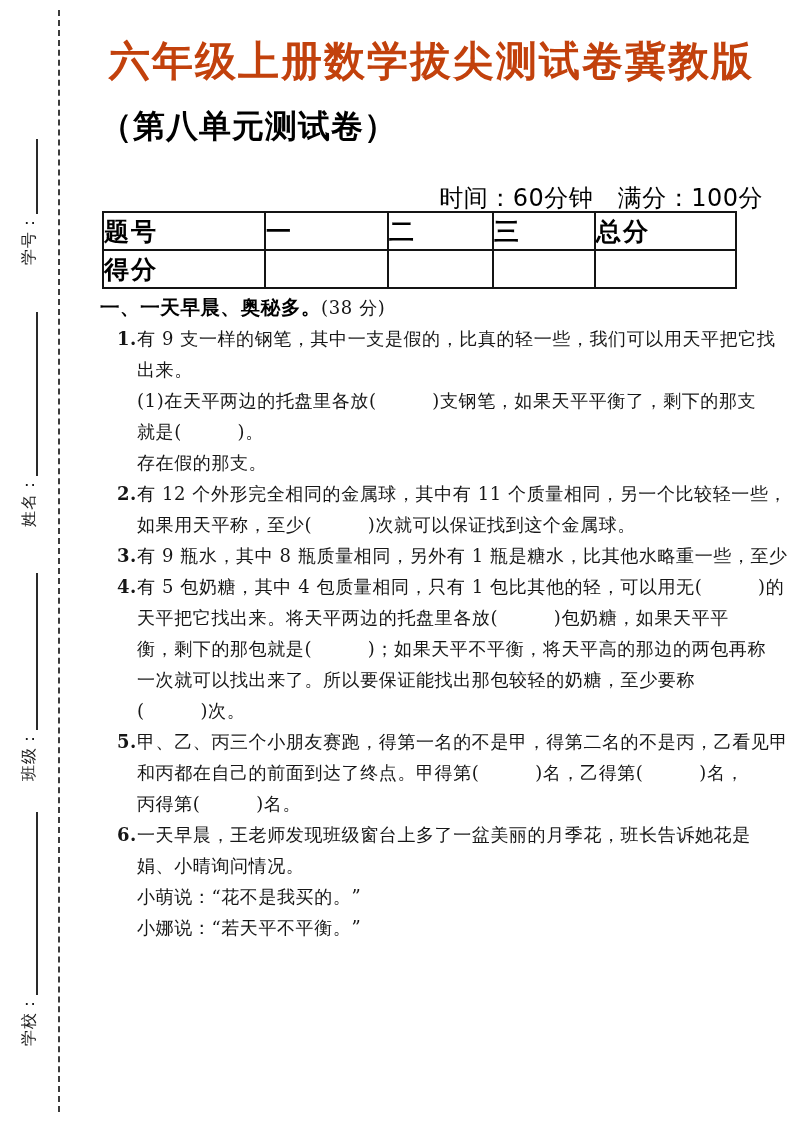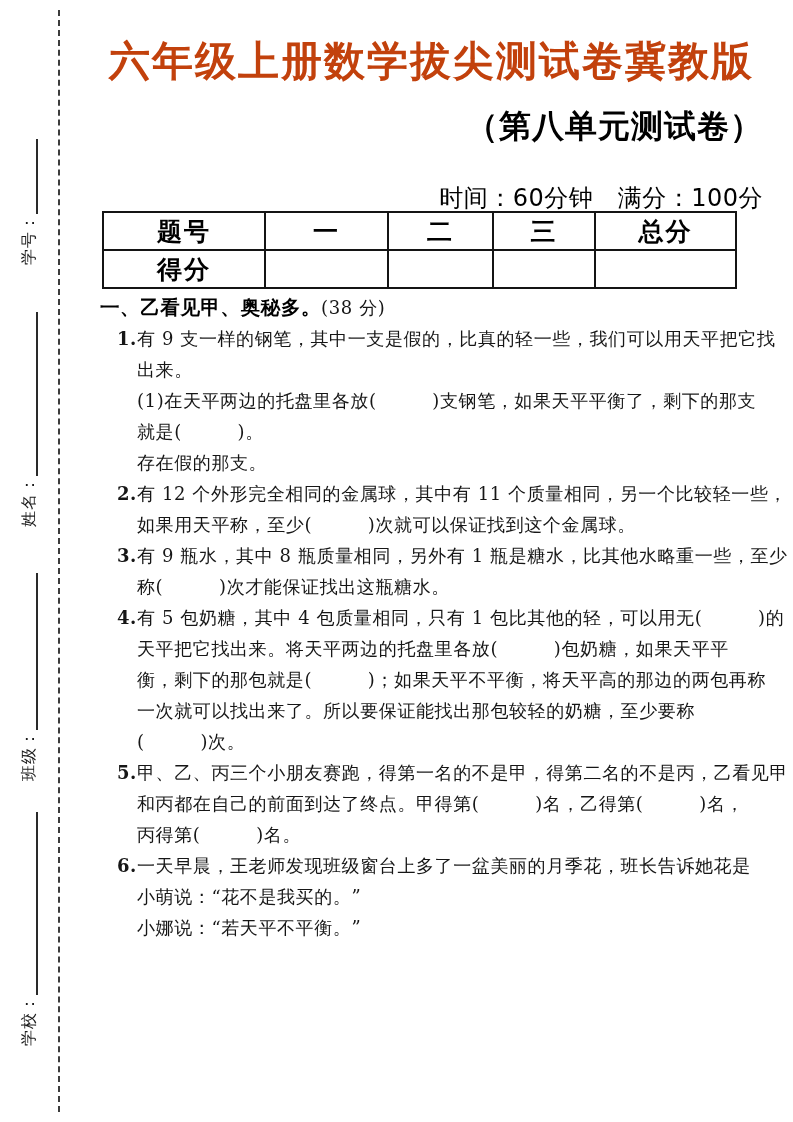--- a/index.html
+++ b/index.html
@@ -27,34 +27,34 @@
   #side-3 { top:1046px; width:234px; }
 
   .content { position:absolute; left:100px; top:0; width:663px; }
 
   .title {
     position:absolute; top:36px; left:0; width:100%; text-align:center;
     font-family:"DejaVu Sans", sans-serif; font-weight:900;
     font-size:41px; line-height:1.25; letter-spacing:2px; white-space:nowrap; color:#c2410c;
   }
   .subtitle {
-    position:absolute; top:105px; left:0; width:100%; text-align:right;
+    position:absolute; top:105px; left:0; width:100%; text-align:left;
     font-family:"DejaVu Sans", sans-serif; font-weight:800;
     font-size:32px; letter-spacing:1px; color:#000;
   }
   .meta {
     position:absolute; top:182px; right:0;
     font-family:"DejaVu Sans", sans-serif; font-size:24px; letter-spacing:0.5px; color:#000;
   }
   table.score-table {
     position:absolute; top:211px; left:2px;
     border-collapse:collapse; table-layout:fixed;
   }
   table.score-table th, table.score-table td {
-    border:2px solid #141414; padding:0; text-align:center; vertical-align:middle;
+    border:2px solid #141414; padding:0; text-align:left; vertical-align:middle;
     font-weight:bold; font-size:25px; height:36px; letter-spacing:2px; color:#000;margin-left:9px;
   }
   .qs {
     position:absolute; top:292px; left:0; width:663px;
     font-size:18px; letter-spacing:0.6px; color:#161616;
   }
   .sec-head { line-height:31px; white-space:nowrap; }
   .sec-head .sh {
     font-family:"DejaVu Sans", sans-serif; font-weight:bold; font-size:19.5px; color:#000;
   }
@@ -119,57 +119,57 @@
         <td></td>
         <td></td>
         <td></td>
       </tr>
     </tbody>
       </table>
 
     <div class="qs">
 
       <div class="sec-head">
-        <span class="sh">一、乙看见甲、奥秘多。</span><span class="pts">(38 分)</span>
+        <span class="sh">一、一天早晨、奥秘多。</span><span class="pts">(38 分)</span>
       </div>
 
       <div class="q">
         <div class="line"><span class="qnum">1.</span><span>有 9 支一样的钢笔，其中一支是假的，比真的轻一些，我们可以用天平把它找</span></div>
         <div class="line">出来。</div>
         <div class="line">(1)在天平两边的托盘里各放(　　　)支钢笔，如果天平平衡了，剩下的那支</div>
         <div class="line">就是(　　　)。</div>
         <div class="line">存在假的那支。</div>
       </div>
 
       <div class="q">
         <div class="line"><span class="qnum">2.</span><span>有 12 个外形完全相同的金属球，其中有 11 个质量相同，另一个比较轻一些，</span></div>
         <div class="line">如果用天平称，至少(　　　)次就可以保证找到这个金属球。</div>
       </div>
 
       <div class="q">
         <div class="line"><span class="qnum">3.</span><span>有 9 瓶水，其中 8 瓶质量相同，另外有 1 瓶是糖水，比其他水略重一些，至少</span></div>
-        <div class="line">称(　　　)次才能保证找出这瓶糖水。</div>
       </div>
 
       <div class="q">
         <div class="line"><span class="qnum">4.</span><span>有 5 包奶糖，其中 4 包质量相同，只有 1 包比其他的轻，可以用无(　　　)的</span></div>
         <div class="line">天平把它找出来。将天平两边的托盘里各放(　　　)包奶糖，如果天平平</div>
         <div class="line">衡，剩下的那包就是(　　　)；如果天平不平衡，将天平高的那边的两包再称</div>
         <div class="line">一次就可以找出来了。所以要保证能找出那包较轻的奶糖，至少要称</div>
         <div class="line">(　　　)次。</div>
       </div>
 
       <div class="q">
         <div class="line"><span class="qnum">5.</span><span>甲、乙、丙三个小朋友赛跑，得第一名的不是甲，得第二名的不是丙，乙看见甲</span></div>
         <div class="line">和丙都在自己的前面到达了终点。甲得第(　　　)名，乙得第(　　　)名，</div>
         <div class="line">丙得第(　　　)名。</div>
       </div>
 
       <div class="q">
         <div class="line"><span class="qnum">6.</span><span>一天早晨，王老师发现班级窗台上多了一盆美丽的月季花，班长告诉她花是</span></div>
+        <div class="line">娟、小晴询问情况。</div>
         <div class="line">小萌说：“花不是我买的。”</div>
         <div class="line">小娜说：“若天平不平衡。”</div>
       </div>
 
     </div>
   </div>
 
 
 </div>
 

